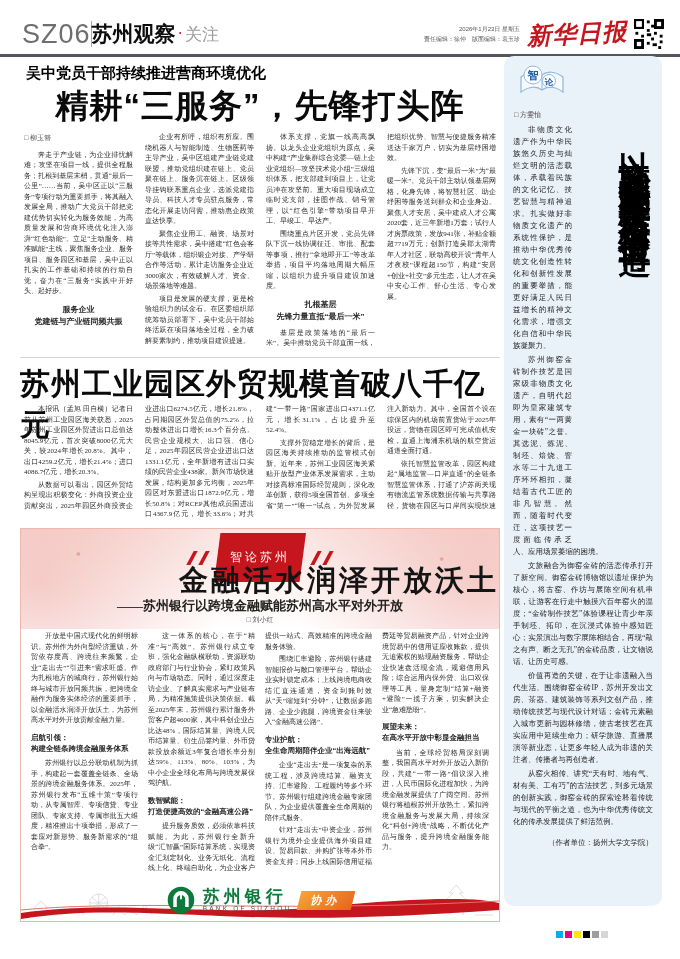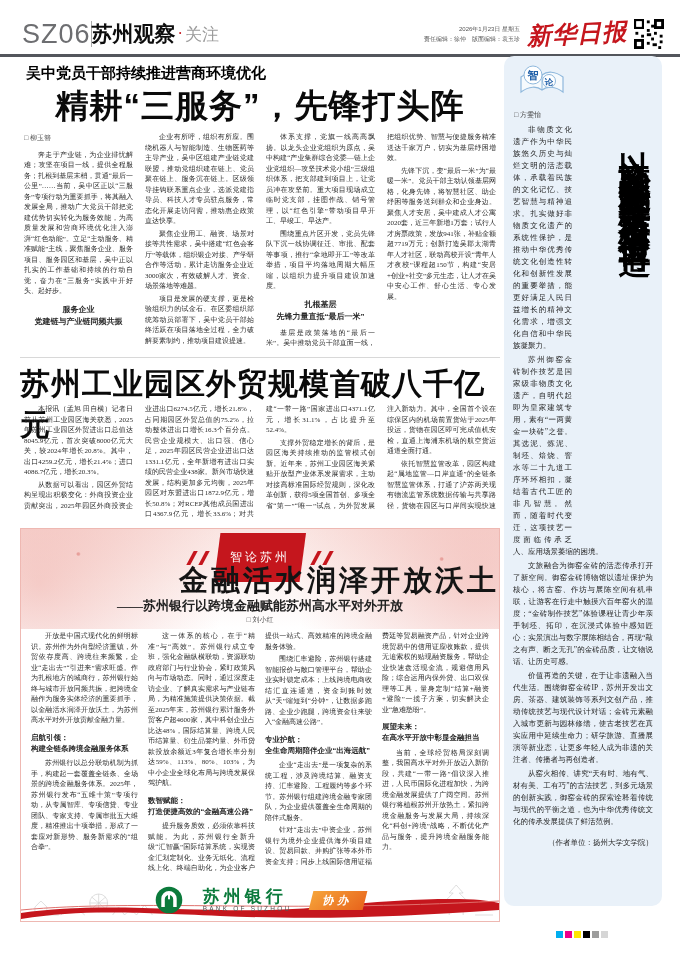--- a/index.html
+++ b/index.html
@@ -52,21 +52,21 @@
   .feature-title{position:absolute;top:32px;left:0;width:100%;text-align:right;
                  font-family:"Liberation Sans",sans-serif;font-weight:bold;font-size:29px;color:#141414;letter-spacing:3px;}
   .feature-sub{position:absolute;top:68px;left:0;width:100%;text-align:center;font-weight:bold;font-size:13px;color:#222;}
   .feature-by{position:absolute;top:86px;left:0;width:100%;text-align:center;font-size:7px;color:#555;}
   .feature-body{position:absolute;top:102px;left:10px;width:458px;height:244px;column-count:4;column-gap:10px;column-fill:auto;
                 font-size:7px;line-height:1.5;text-align:justify;overflow:hidden;color:#2b2b2b;}
   .feature-body .fl-h{font-size:7.5px;margin:6px 0 4px;}
   .feature-deco{position:absolute;left:0;right:0;bottom:0;height:46px;overflow:hidden;}
   .skyline{position:absolute;left:0;bottom:2px;width:100%;height:40px;opacity:.8;}
   .ribbon{position:absolute;left:0;bottom:0;width:100%;height:24px;}
-  .bank-row{position:absolute;left:0;bottom:7px;width:100%;display:flex;justify-content:center;align-items:center;gap:20px;z-index:2;}
+  .bank-row{position:absolute;left:0;bottom:7px;width:100%;display:flex;justify-content:center;align-items:center;gap:8px;z-index:2;}
   .bank-emblem{width:28px;height:28px;}
   .bank-names{display:flex;flex-direction:column;line-height:1.05;}
   .bank-cn{font-family:"Liberation Serif",serif;font-weight:bold;font-size:17px;color:#0b7a3b;letter-spacing:4px;}
   .bank-en{font-family:"Liberation Sans",sans-serif;font-size:6.5px;color:#555;letter-spacing:2.2px;}
   .coop-badge{background:linear-gradient(135deg,#f6a43a,#e8641c);color:#fff;font-family:"Liberation Sans",sans-serif;
               font-weight:bold;font-size:11px;padding:2px 12px;transform:skewX(-14deg);letter-spacing:4px;}
   
   .opinion{position:absolute;left:504px;top:56px;width:158px;height:850px;background:#e9f1f9;border-radius:10px;box-sizing:border-box;overflow:hidden;}
   .op-badge{margin:8px 0 0 12px;width:52px;height:36px;}
   .op-by{font-size:7px;color:#444;margin:6px 10px 4px;}

